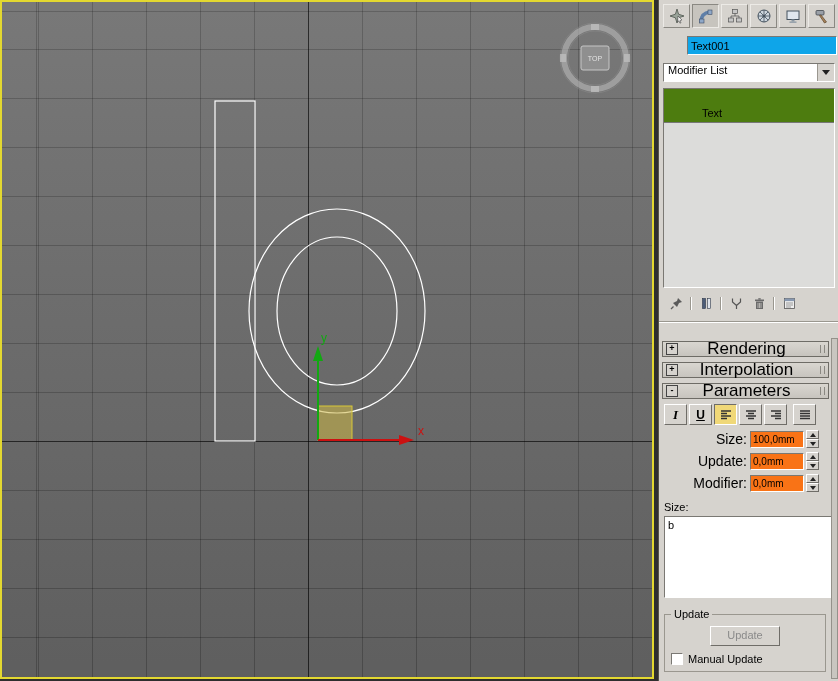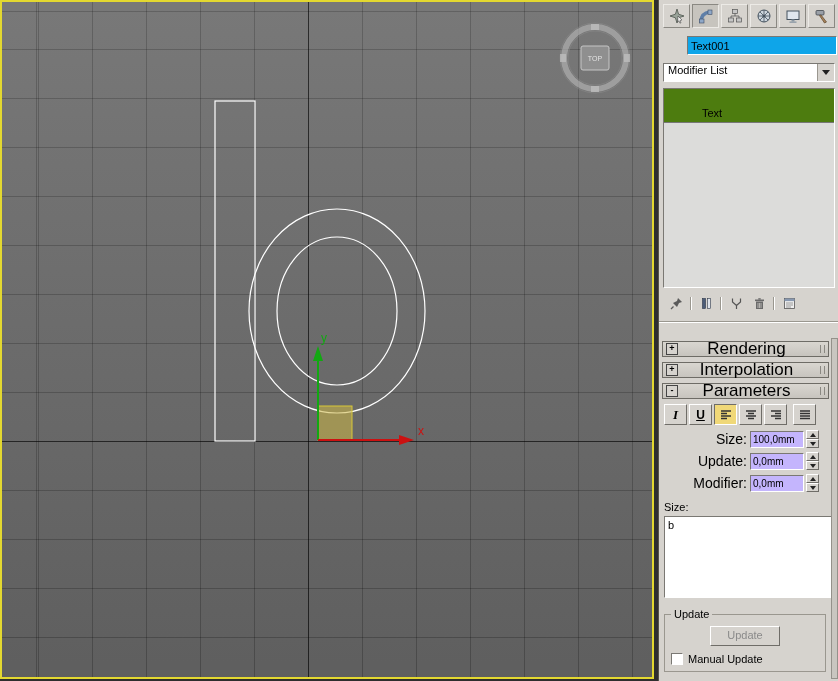--- a/index.html
+++ b/index.html
@@ -73,21 +73,21 @@
   .style-row{display:flex;gap:2px;margin:5px 0 0 2px;}
   .sbtn{width:21px;height:19px;display:flex;align-items:center;justify-content:center;
     border:1px solid;border-color:#ffffff #6f6d68 #6f6d68 #ffffff;background:#d6d3ce;cursor:default;}
   .sbtn.active{border-color:#6f6d68 #ffffff #ffffff #6f6d68;background:#f0d878;}
   .sbtn .it{font-family:"Liberation Serif",serif;font-style:italic;font-weight:bold;font-size:13px;}
   .sbtn .un{font-size:12px;text-decoration:underline;font-weight:bold;}
 
   .spin-row{display:flex;align-items:center;justify-content:flex-end;margin:6px 10px 0 0;height:16px;}
   .spin-row .lbl{margin-right:3px;font-size:14px;}
   .numfield{width:48px;height:13px;font-size:10px;padding:1px 2px;
-    border:1px solid;border-color:#7a7873 #ffffff #ffffff #7a7873;background:#c4b5fd;
+    border:1px solid;border-color:#7a7873 #ffffff #ffffff #7a7873;background:#f97316;
     font-family:"Liberation Sans",sans-serif;}
   .spinner{display:flex;flex-direction:column;margin-left:2px;}
   .spinner .sp{width:11px;height:7px;display:flex;align-items:center;justify-content:center;
     border:1px solid;border-color:#ffffff #6f6d68 #6f6d68 #ffffff;background:#d6d3ce;}
   .tri-up-s{width:0;height:0;border-left:3px solid transparent;border-right:3px solid transparent;border-bottom:4px solid #222;}
   .tri-dn-s{width:0;height:0;border-left:3px solid transparent;border-right:3px solid transparent;border-top:4px solid #222;}
 
   .text-label{margin:10px 0 0 2px;font-size:11px;}
   textarea.text-entry{
     display:block;width:160px;height:76px;margin:3px 0 0 2px;resize:none;

